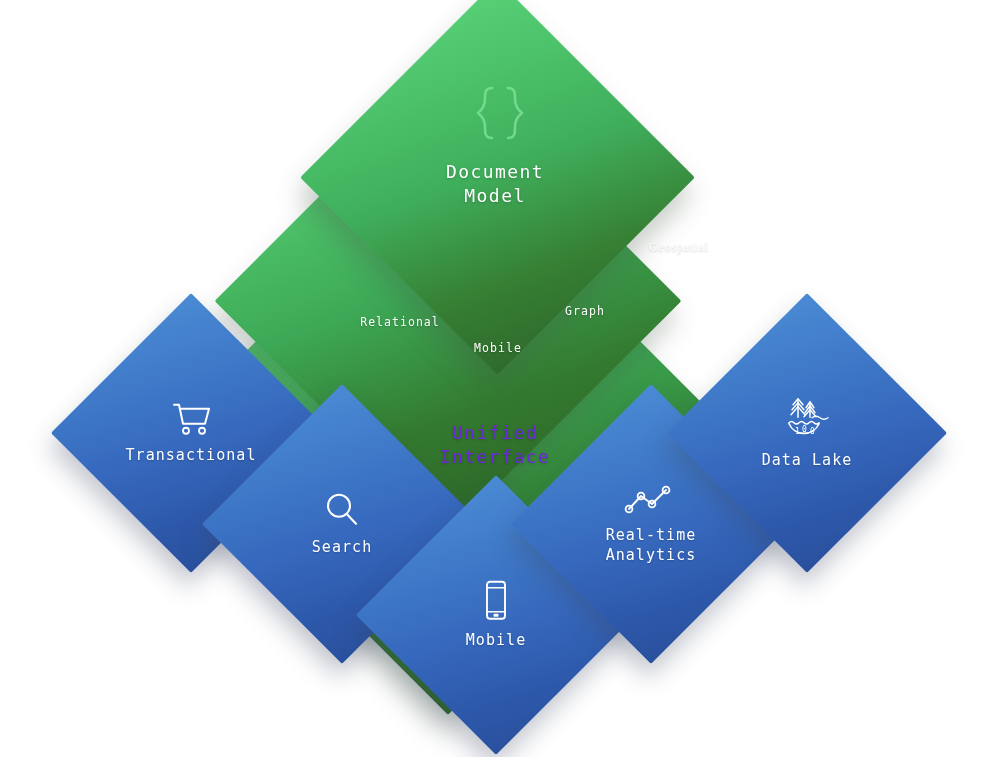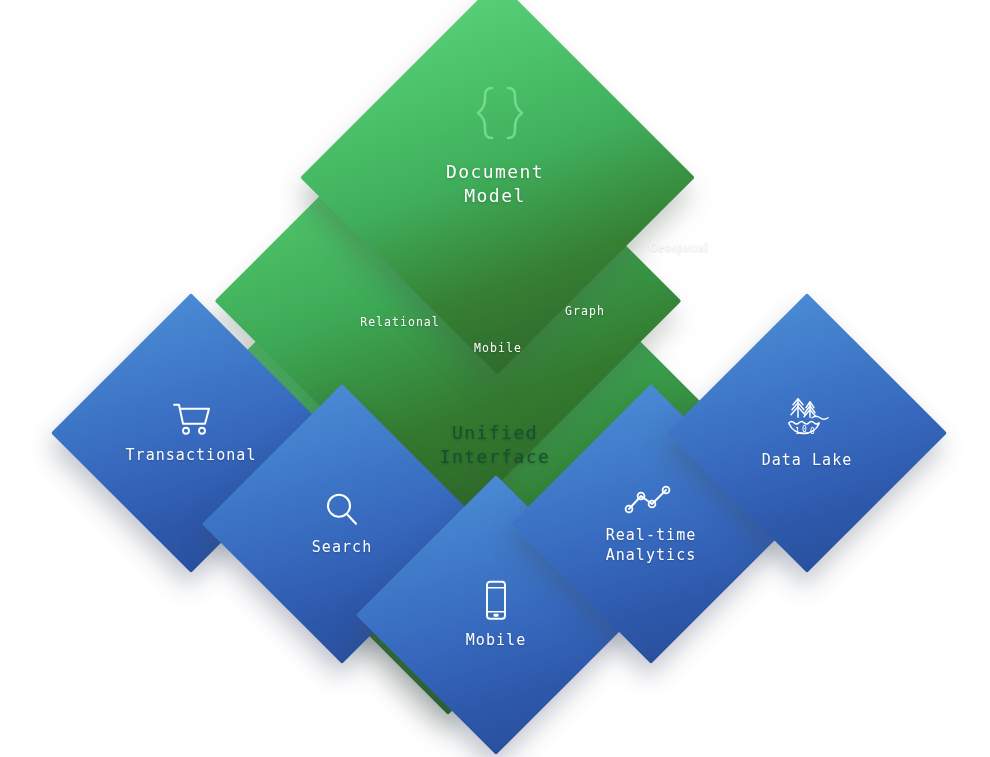--- a/index.html
+++ b/index.html
@@ -76,21 +76,21 @@
     width: 76px;
     height: 62px;
     pointer-events: none;
   }
   #unified-title {
     position: absolute;
     width: 260px;
     left: 365px;
     top: 421px;
     text-align: center;
-    color: #14532d;
+    color: #6d28d9;
     font-size: 18px;
     letter-spacing: 0.08em;
     line-height: 1.32;
     white-space: pre-line;
     text-shadow: 0 1px 3px rgba(0,0,0,0.22);
     pointer-events: none;
   }
 
   
   .blue-tile {

